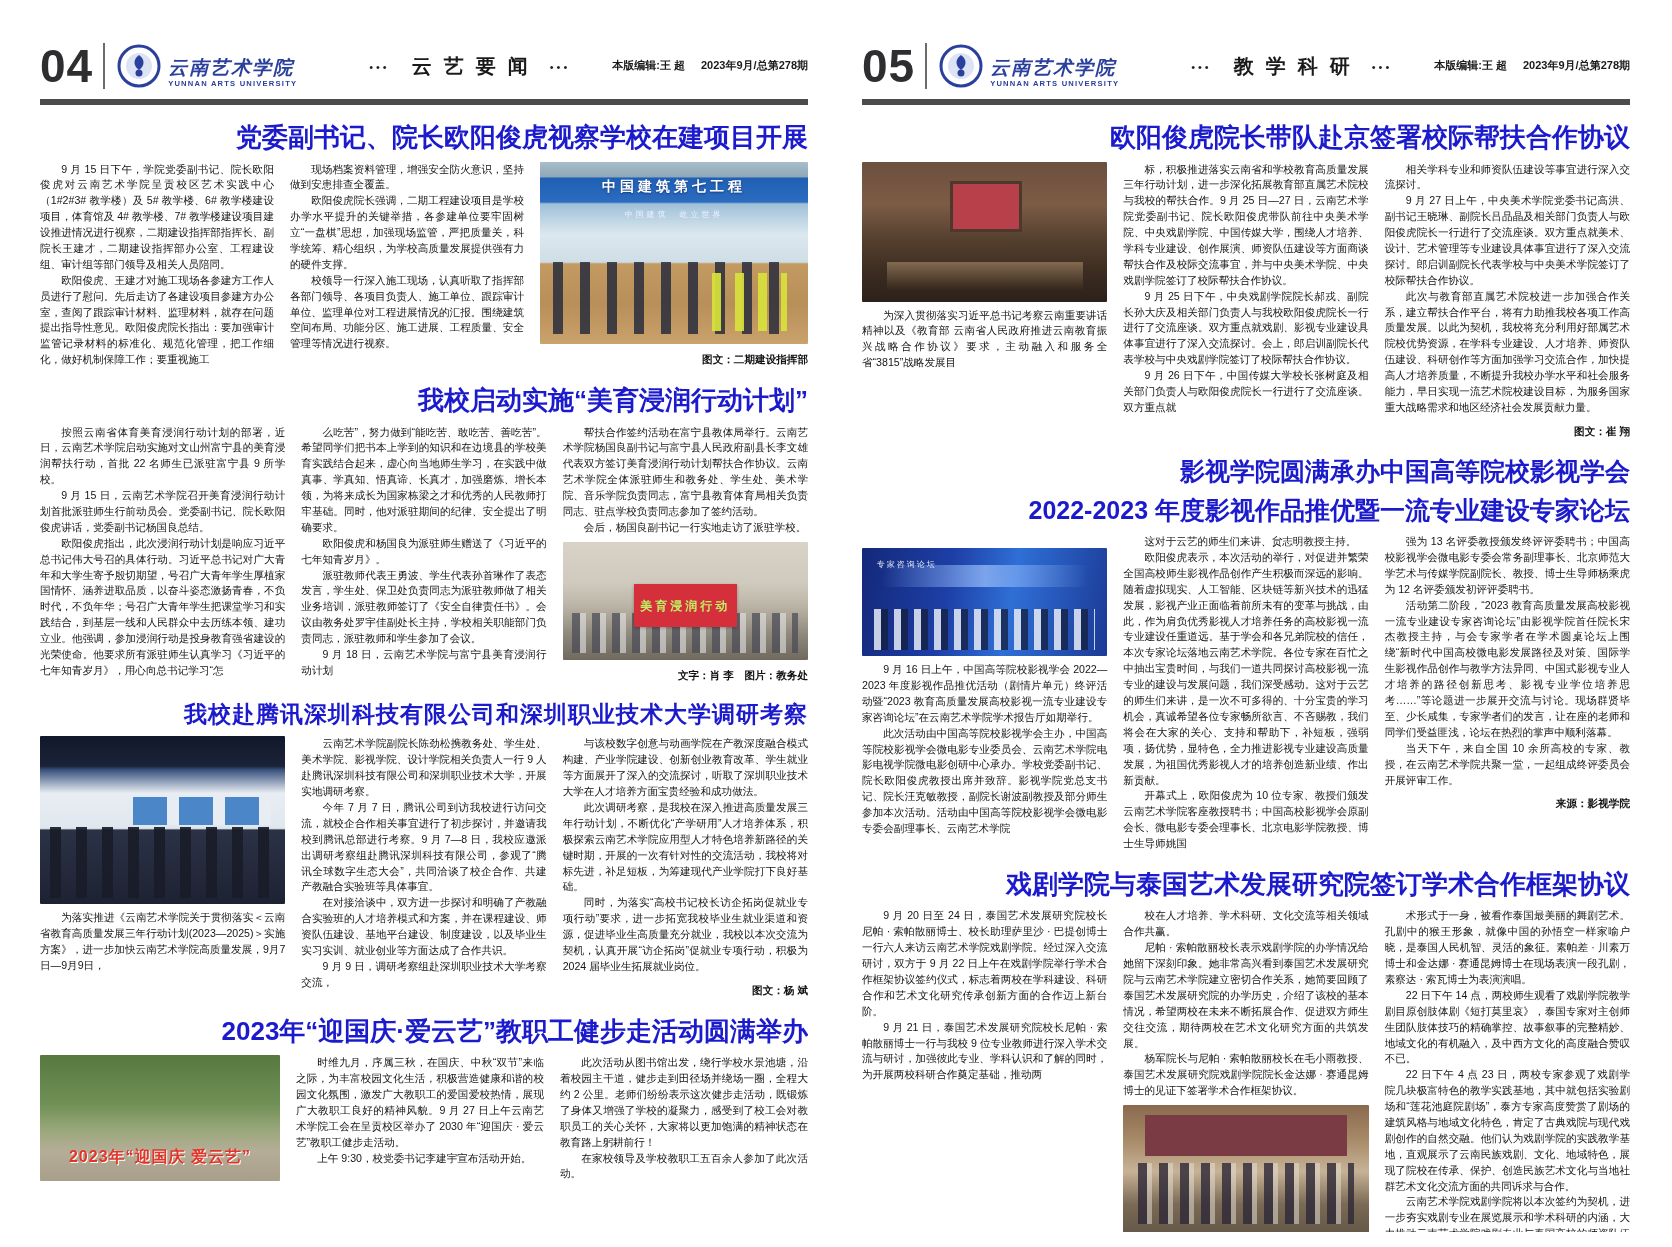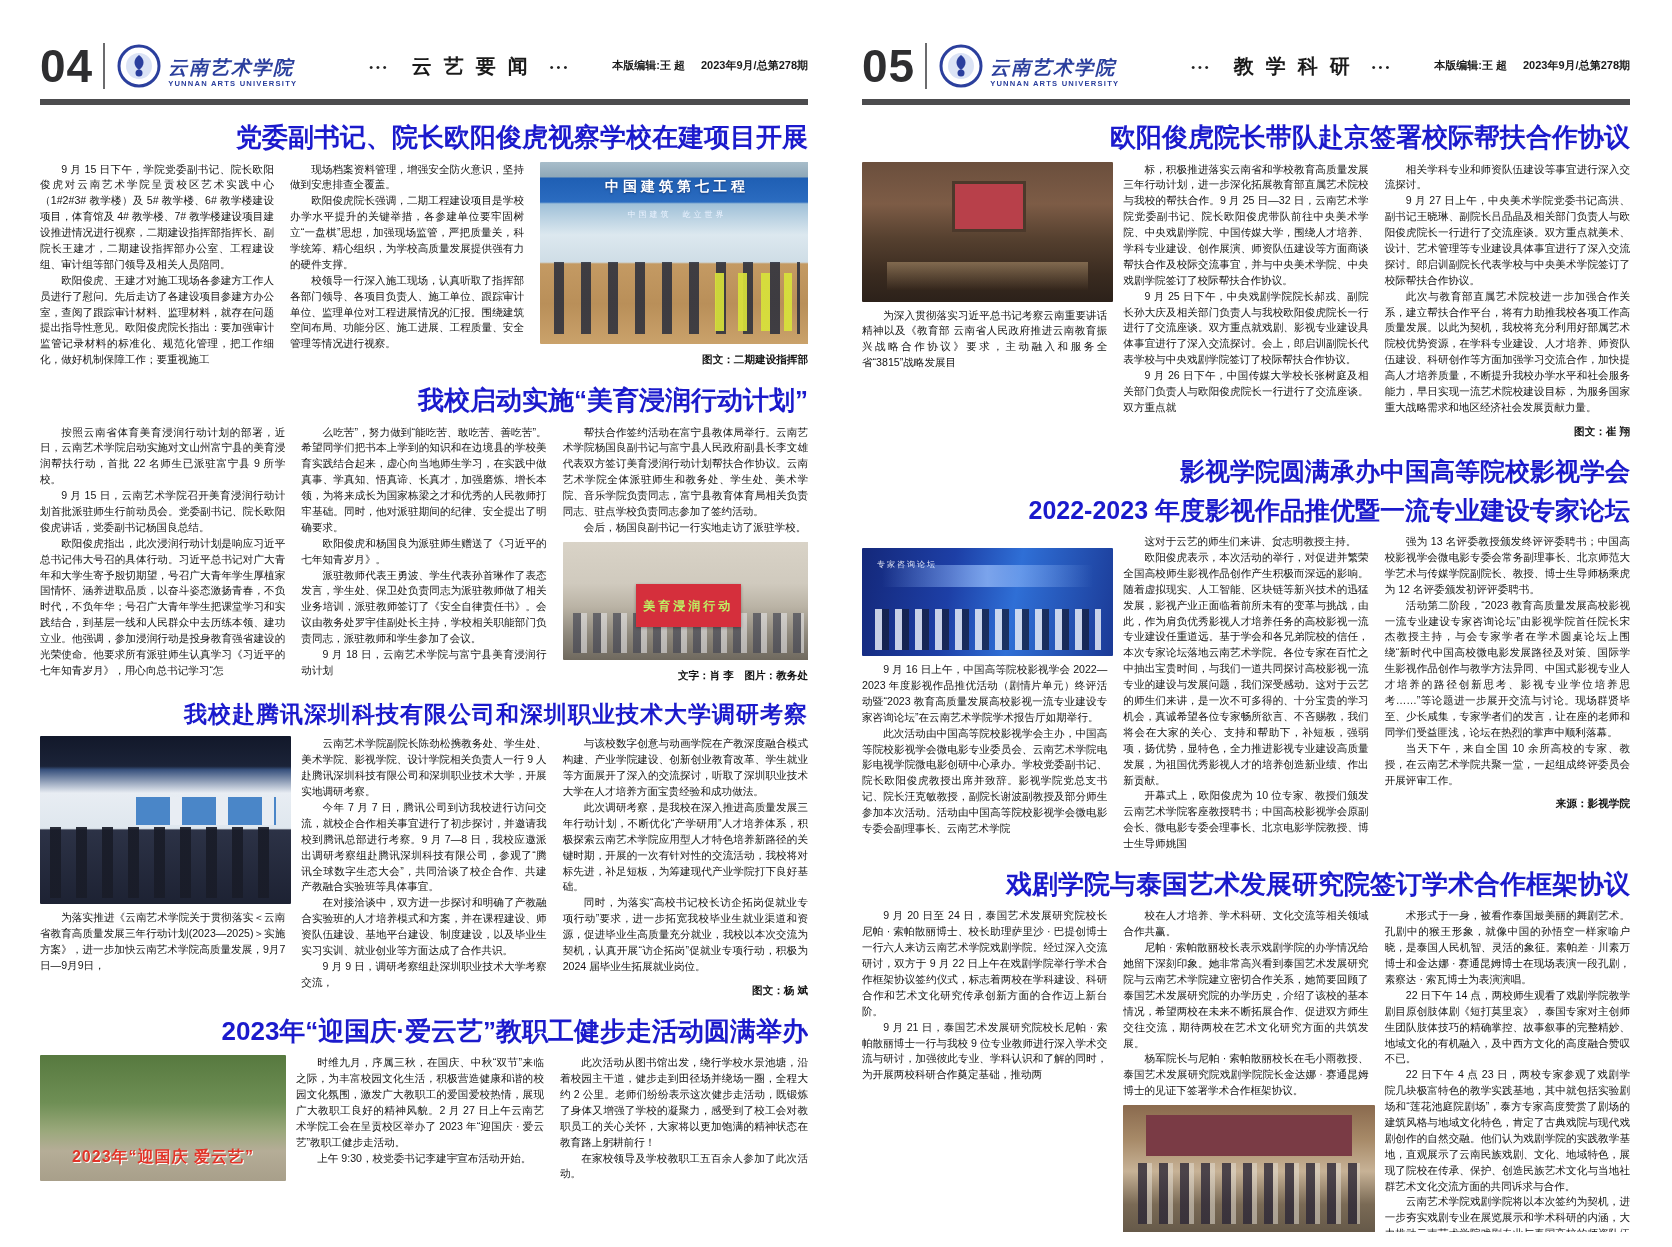--- a/index.html
+++ b/index.html
@@ -34,21 +34,21 @@
   .h29{font-size:23px;letter-spacing:1px;}
   .h2line{font-size:25px;}
   .body{display:flex;gap:16px;margin-top:6px;}
   .col{flex:1 1 0;font-size:10.6px;line-height:1.5;text-align:justify;color:#141414;min-width:0;}
   .para{margin:0;text-indent:2em;}
   .credit{text-align:right;font-weight:700;font-size:10.6px;margin-top:8px;color:#111;}
   .media-col{flex:0 0 268px;}
   .media-col-sm{flex:0 0 240px;}
 
   
-  .photo{position:relative;width:100%;overflow:hidden;border-radius:1px;padding-left:6px;}
+  .photo{position:relative;width:100%;overflow:hidden;border-radius:1px;}
   .photo-construction{height:182px;background:
     linear-gradient(180deg,#a8bdca 0%,#8fa8b8 8%,#1f5fb4 9%,#2b6cc0 22%,#9fc0d8 23%,
       #dce8ef 40%,#cfdde6 55%,#c49a63 56%,#b98f59 78%,#caa26b 100%);}
   .ph-sign{position:absolute;top:8%;left:0;right:0;text-align:center;color:#fff;font-weight:700;
            font-size:14px;letter-spacing:4px;text-shadow:0 1px 2px rgba(0,0,40,.45);}
   .ph-sign-sub{position:absolute;top:26%;left:0;right:0;text-align:center;color:#eaf2ff;
            font-size:8px;letter-spacing:3px;}
   .crowd{position:absolute;bottom:5%;left:5%;right:5%;height:40%;
          background:repeating-linear-gradient(90deg,rgba(40,45,60,.85) 0 10px,transparent 10px 27px);}
   .vests{position:absolute;bottom:7%;right:8%;width:28%;height:32%;opacity:.92;
@@ -210,21 +210,21 @@
 
     <section class="article">
       <h2 class="headline h26">2023年“迎国庆·爱云艺”教职工健步走活动圆满举办</h2>
       <div class="body">
         <div class="col media-col-sm">
           <div class="photo photo-walk">
             <div class="walk-banner">2023年“迎国庆 爱云艺”</div>
           </div>
         </div>
         <div class="col">
-            <p class="para">时维九月，序属三秋，在国庆、中秋“双节”来临之际，为丰富校园文化生活，积极营造健康和谐的校园文化氛围，激发广大教职工的爱国爱校热情，展现广大教职工良好的精神风貌。2 月 27 日上午云南艺术学院工会在呈贡校区举办了 2023 年“迎国庆 · 爱云艺”教职工健步走活动。</p>
+            <p class="para">时维九月，序属三秋，在国庆、中秋“双节”来临之际，为丰富校园文化生活，积极营造健康和谐的校园文化氛围，激发广大教职工的爱国爱校热情，展现广大教职工良好的精神风貌。9 月 27 日上午云南艺术学院工会在呈贡校区举办了 2030 年“迎国庆 · 爱云艺”教职工健步走活动。</p>
             <p class="para">上午 9:30，校党委书记李建宇宣布活动开始。</p>
           </div>
         <div class="col">
           <div>
               <p class="para">此次活动从图书馆出发，绕行学校水景池塘，沿着校园主干道，健步走到田径场并绕场一圈，全程大约 2 公里。老师们纷纷表示这次健步走活动，既锻炼了身体又增强了学校的凝聚力，感受到了校工会对教职员工的关心关怀，大家将以更加饱满的精神状态在教育路上躬耕前行！</p>
               <p class="para">在家校领导及学校教职工五百余人参加了此次活动。</p>
             </div>
 
         </div>
       </div>
@@ -262,21 +262,21 @@
         <div class="col">
           <div class="photo photo-meeting">
             <div class="screen-red"></div>
             <div class="table-glow"></div>
           </div>
           <div class="mt6">
               <p class="para">为深入贯彻落实习近平总书记考察云南重要讲话精神以及《教育部 云南省人民政府推进云南教育振兴战略合作协议》要求，主动融入和服务全省“3815”战略发展目</p>
             </div>
         </div>
         <div class="col">
-            <p class="para">标，积极推进落实云南省和学校教育高质量发展三年行动计划，进一步深化拓展教育部直属艺术院校与我校的帮扶合作。9 月 25 日—32 日，云南艺术学院党委副书记、院长欧阳俊虎带队前往中央美术学院、中央戏剧学院、中国传媒大学，围绕人才培养、学科专业建设、创作展演、师资队伍建设等方面商谈帮扶合作及校际交流事宜，并与中央美术学院、中央戏剧学院签订了校际帮扶合作协议。</p>
+            <p class="para">标，积极推进落实云南省和学校教育高质量发展三年行动计划，进一步深化拓展教育部直属艺术院校与我校的帮扶合作。9 月 25 日—27 日，云南艺术学院党委副书记、院长欧阳俊虎带队前往中央美术学院、中央戏剧学院、中国传媒大学，围绕人才培养、学科专业建设、创作展演、师资队伍建设等方面商谈帮扶合作及校际交流事宜，并与中央美术学院、中央戏剧学院签订了校际帮扶合作协议。</p>
             <p class="para">9 月 25 日下午，中央戏剧学院院长郝戎、副院长孙大庆及相关部门负责人与我校欧阳俊虎院长一行进行了交流座谈。双方重点就戏剧、影视专业建设具体事宜进行了深入交流探讨。会上，郎启训副院长代表学校与中央戏剧学院签订了校际帮扶合作协议。</p>
             <p class="para">9 月 26 日下午，中国传媒大学校长张树庭及相关部门负责人与欧阳俊虎院长一行进行了交流座谈。双方重点就</p>
           </div>
         <div class="col">
           <div>
               <p class="para">相关学科专业和师资队伍建设等事宜进行深入交流探讨。</p>
               <p class="para">9 月 27 日上午，中央美术学院党委书记高洪、副书记王晓琳、副院长吕品晶及相关部门负责人与欧阳俊虎院长一行进行了交流座谈。双方重点就美术、设计、艺术管理等专业建设具体事宜进行了深入交流探讨。郎启训副院长代表学校与中央美术学院签订了校际帮扶合作协议。</p>
               <p class="para">此次与教育部直属艺术院校进一步加强合作关系，建立帮扶合作平台，将有力助推我校各项工作高质量发展。以此为契机，我校将充分利用好部属艺术院校优势资源，在学科专业建设、人才培养、师资队伍建设、科研创作等方面加强学习交流合作，加快提高人才培养质量，不断提升我校办学水平和社会服务能力，早日实现一流艺术院校建设目标，为服务国家重大战略需求和地区经济社会发展贡献力量。</p>
             </div>
           <div class="credit">图文：崔 翔</div>

